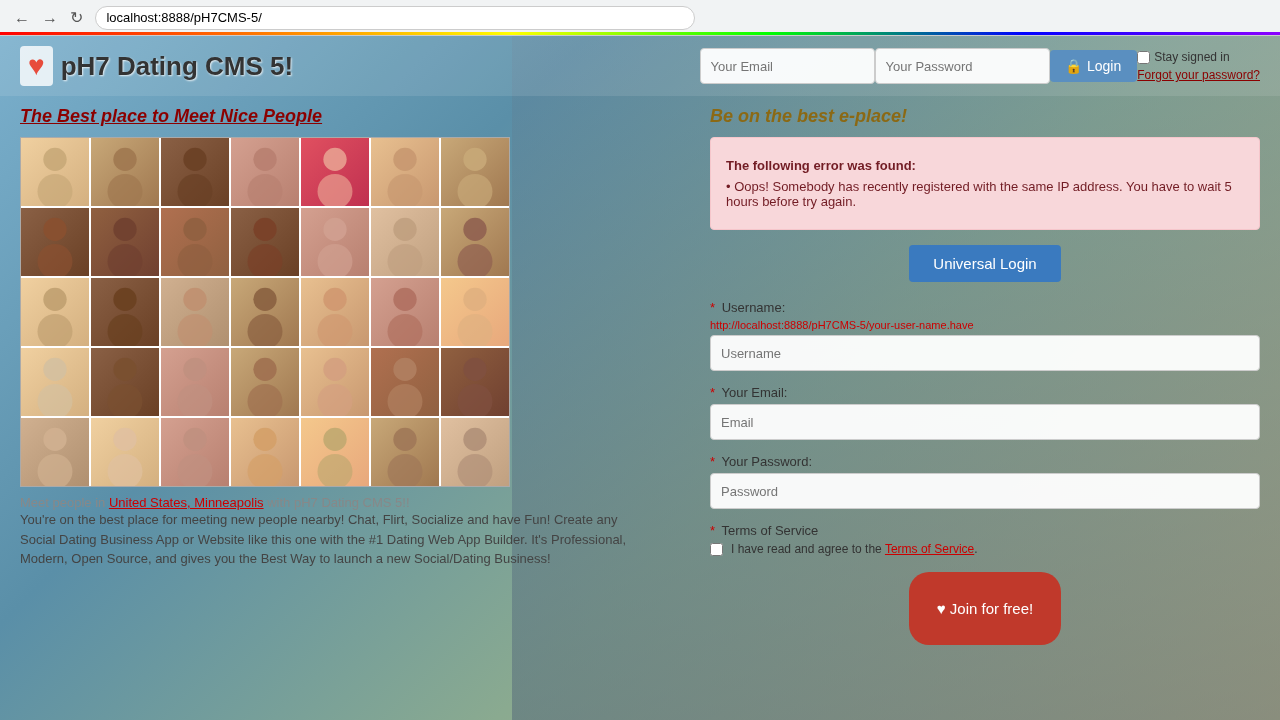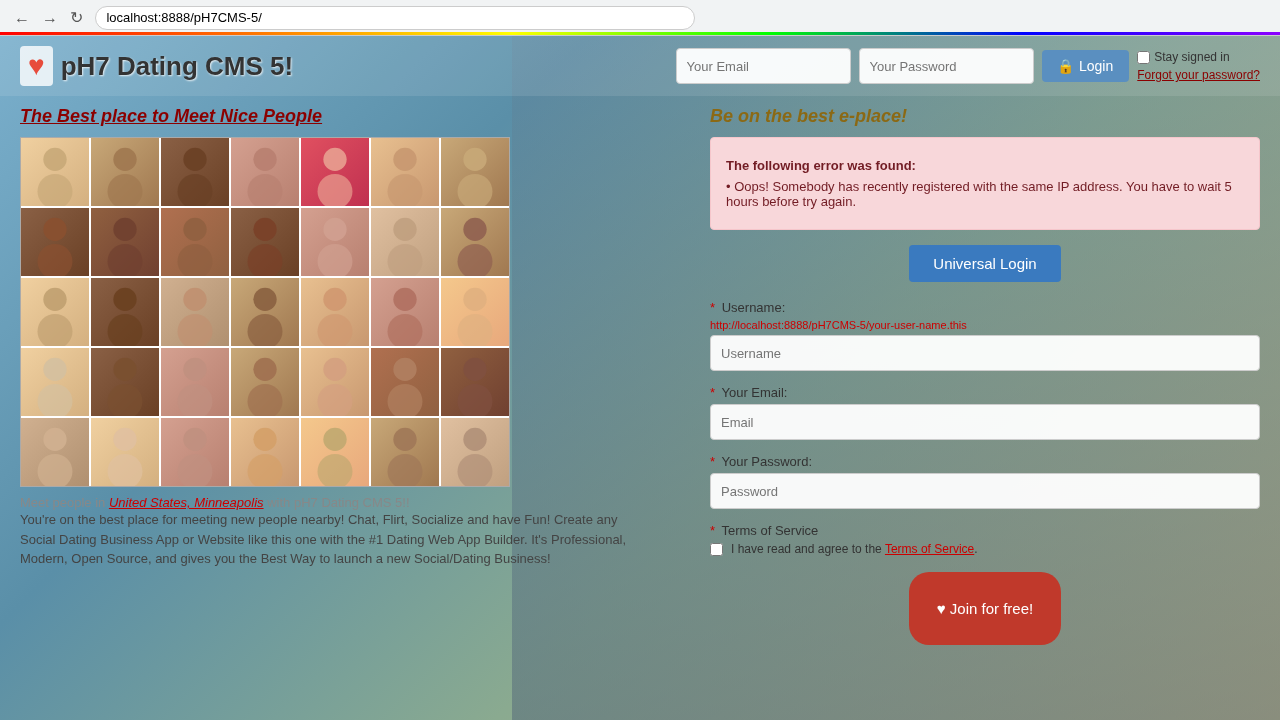--- a/index.html
+++ b/index.html
@@ -101,21 +101,20 @@
     }
     .logo-title {
       font-size: 26px;
       font-weight: bold;
       color: #333;
       text-shadow: 1px 1px 2px rgba(255,255,255,0.8);
     }
     .login-area {
       display: flex;
       align-items: center;
-      gap: 8px;
     }
     .login-input {
       height: 36px;
       border: 1px solid #ccc;
       border-radius: 4px;
       padding: 0 10px;
       font-size: 13px;
       background: rgba(255,255,255,0.95);
       width: 175px;
     }
@@ -205,21 +204,20 @@
     .face-9 { background: linear-gradient(135deg, #e0c0a0, #c0a080); }
 
     .location-text {
       margin-top: 8px;
       font-size: 13px;
       color: #888;
     }
     .location-text a {
       color: #c00;
       text-decoration: underline;
-      font-style: italic;
     }
     .description-text {
       font-size: 13px;
       color: #444;
       line-height: 1.5;
       max-width: 630px;
     }
 
     
     .right-panel {
@@ -553,21 +551,21 @@
 
       <button class="universal-btn">Universal Login</button>
 
 
       <div class="form-group">
         <label class="form-label">
           <span class="required-star">*</span>
           <span>Username:</span>
         </label>
         <div class="url-hint">
-          <span>http://localhost:8888/pH7CMS-5/</span><span style="color:#c00;">your-user-name</span><span>.this</span>
+          <span>http://localhost:8888/pH7CMS-5/</span><span style="color:#c00;">your-user-name</span><span>.have</span>
         </div>
         <input class="form-input" type="text" placeholder="Username" style="">
       </div>
 
       <div class="form-group">
         <label class="form-label">
           <span class="required-star">*</span>
           <span>Your Email:</span>
         </label>
         <input class="form-input" type="email" placeholder="Email" style="">

